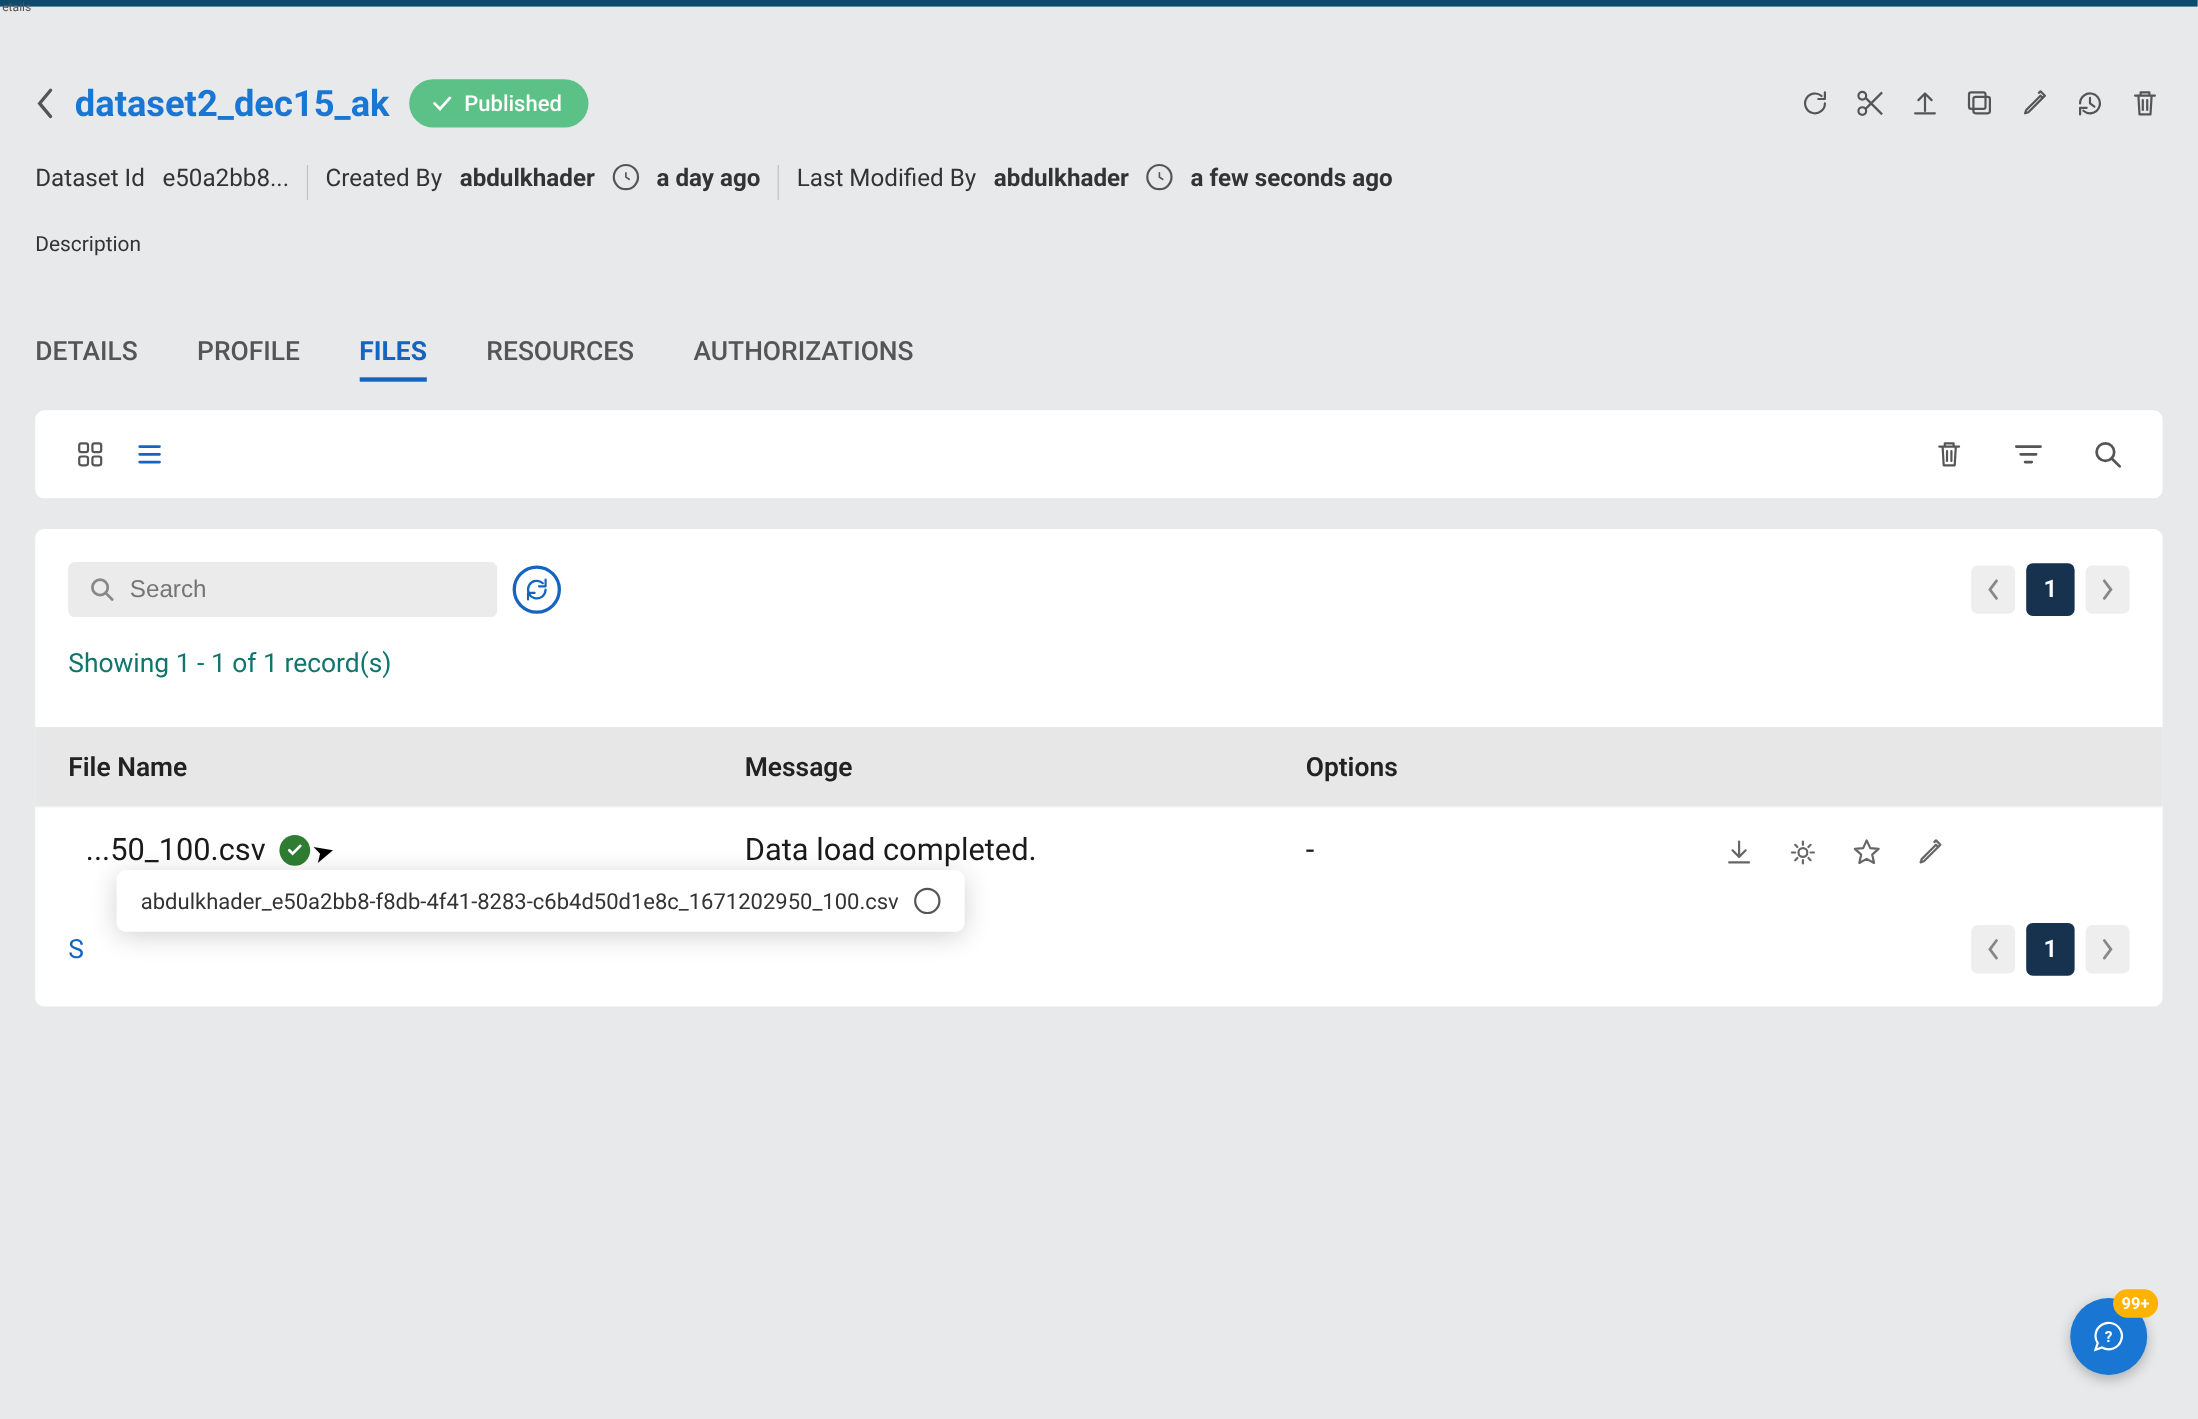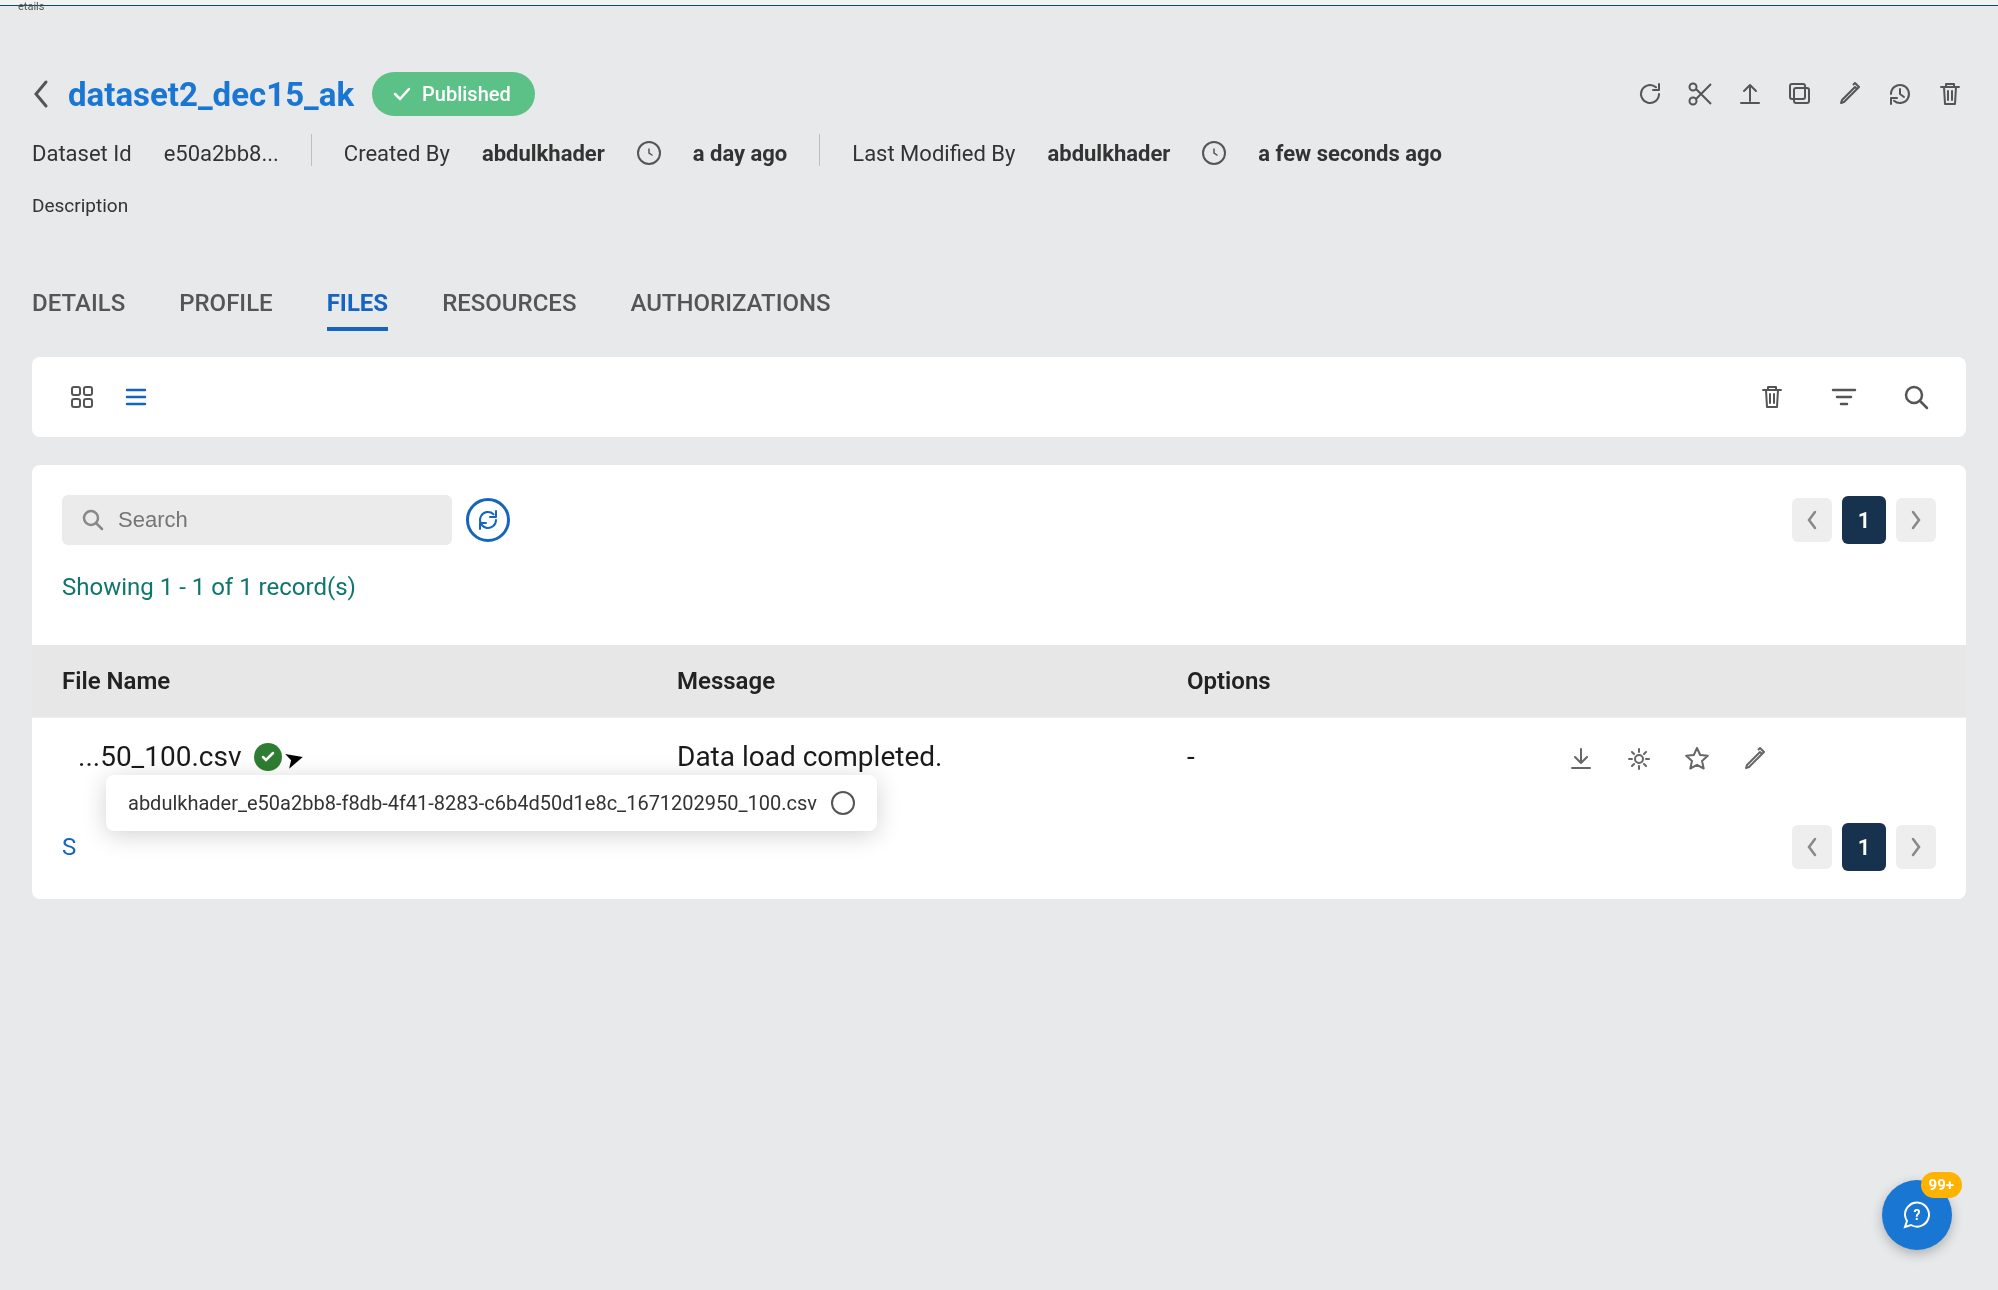--- a/index.html
+++ b/index.html
@@ -8,24 +8,24 @@
     background: #e8e9ea;
     color: #1a1a1a;
     width: 1998px;
     height: 1290px;
     overflow: hidden;
     position: relative;
   }
   .topbar {
     height: 6px;
     background: #f2f2f2;
-    border-bottom: 1px solid #0c4a6e;
+    border-bottom: 6px solid #0c4a6e;
     font-size: 11px;
     color: #555;
-    padding-left: 18px;
+    padding-left: 2px;
   }
   .page {
     padding: 66px 32px 32px 32px;
   }
   .header-row {
     display: flex;
     align-items: center;
     justify-content: space-between;
   }
   .header-left {
@@ -63,23 +63,23 @@
     width: 32px;
     height: 32px;
     display: inline-flex;
     align-items: center;
     justify-content: center;
     cursor: pointer;
     color: #555;
   }
   .meta-row {
     display: flex;
-    align-items: flex-end;
-    gap: 32px;
-    margin-top: 18px;
+    align-items: flex-start;
+    gap: 16px;
+    margin-top: 34px;
     font-size: 22px;
     color: #333;
   }
   .meta-sep {
     width: 1px;
     height: 32px;
     background: #bfbfbf;
   }
   .meta-value-bold {
     font-weight: 700;

